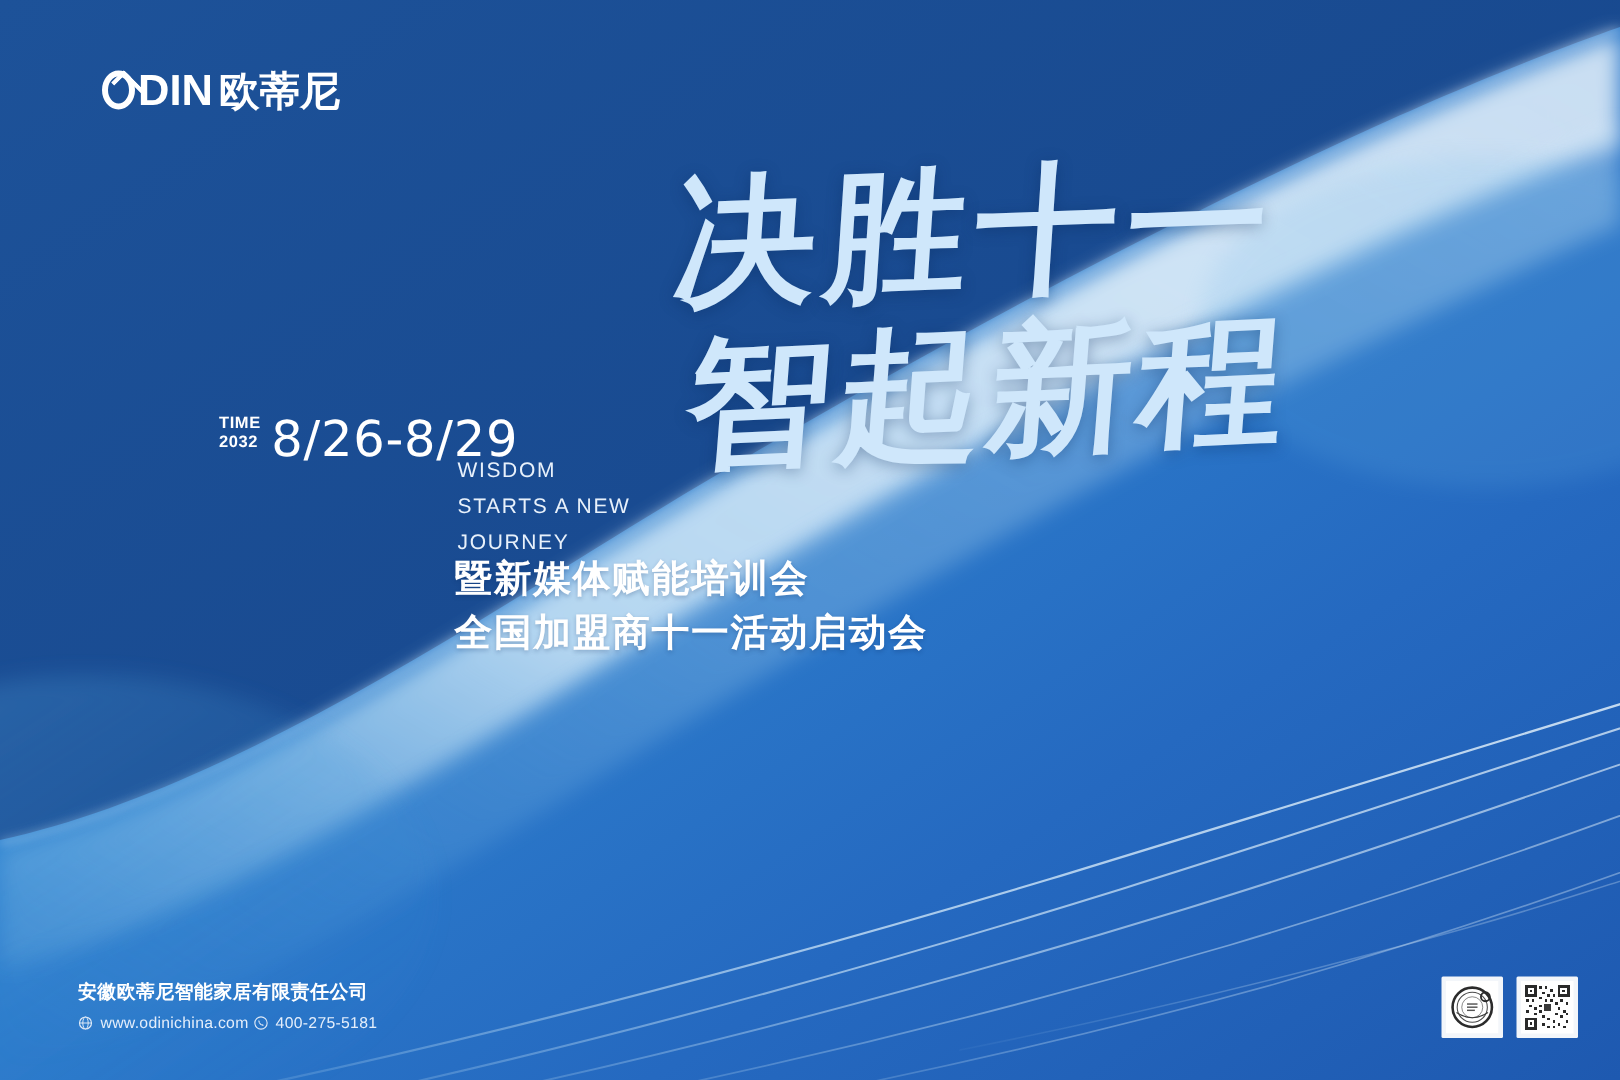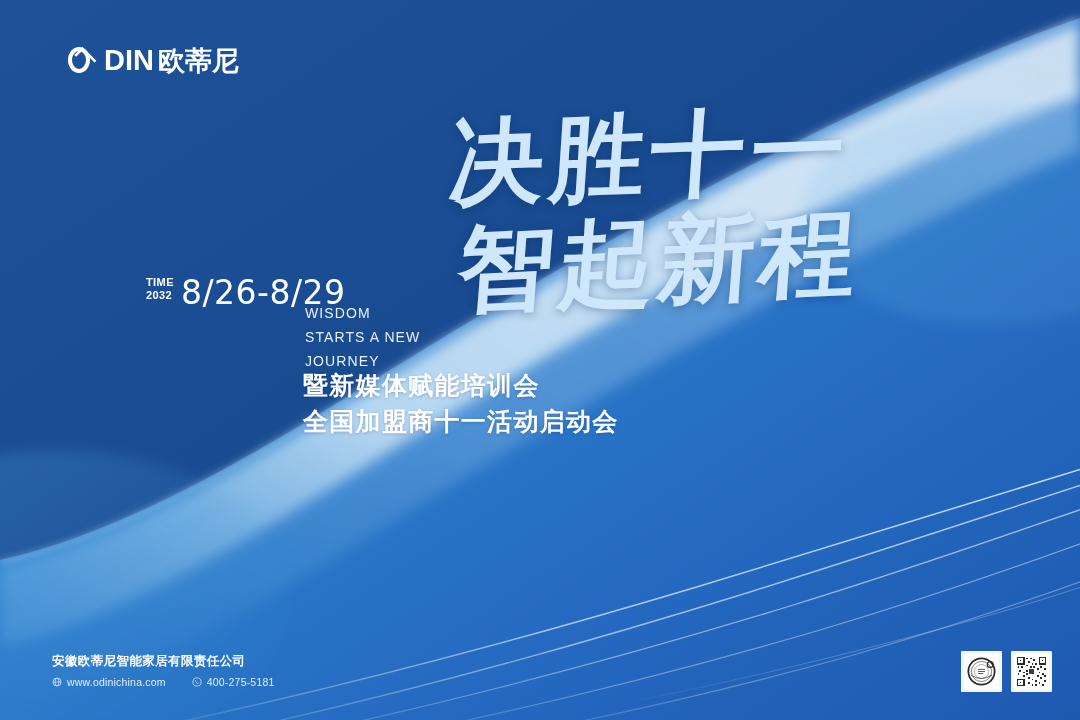--- a/index.html
+++ b/index.html
@@ -72,21 +72,21 @@
     transform: skewX(0deg) rotate(45deg);
     border-radius: 2px 0 0 0;
     transform-origin: left bottom;
   }
   .logo-din {
     color: #ffffff;
     font-size: 29px;
     font-weight: 700;
     letter-spacing: 0px;
     line-height: 1;
-    margin-left: 14px;
+    margin-left: 2px;
     font-family: "Liberation Sans", sans-serif;
   }
   .logo-cn {
     color: #ffffff;
     font-size: 27px;
     font-weight: 700;
     letter-spacing: 0px;
     line-height: 1;
     margin-left: 4px;
     font-family: Liberation Sans, sans-serif;
@@ -198,21 +198,21 @@
     font-family: "DejaVu Sans", sans-serif;
     font-size: 12.5px;
     font-weight: 700;
     letter-spacing: 0.4px;
     line-height: 1;
     margin-bottom: 9px;
   }
   .footer-contact {
     display: flex;
     align-items: center;
-    gap: 26px;
+    gap: 3px;
   }
   .contact-item {
     display: flex;
     align-items: center;
     gap: 5px;
     color: #e4eefb;
     font-size: 10.5px;
     font-weight: 400;
     letter-spacing: 0.2px;
     line-height: 1;

